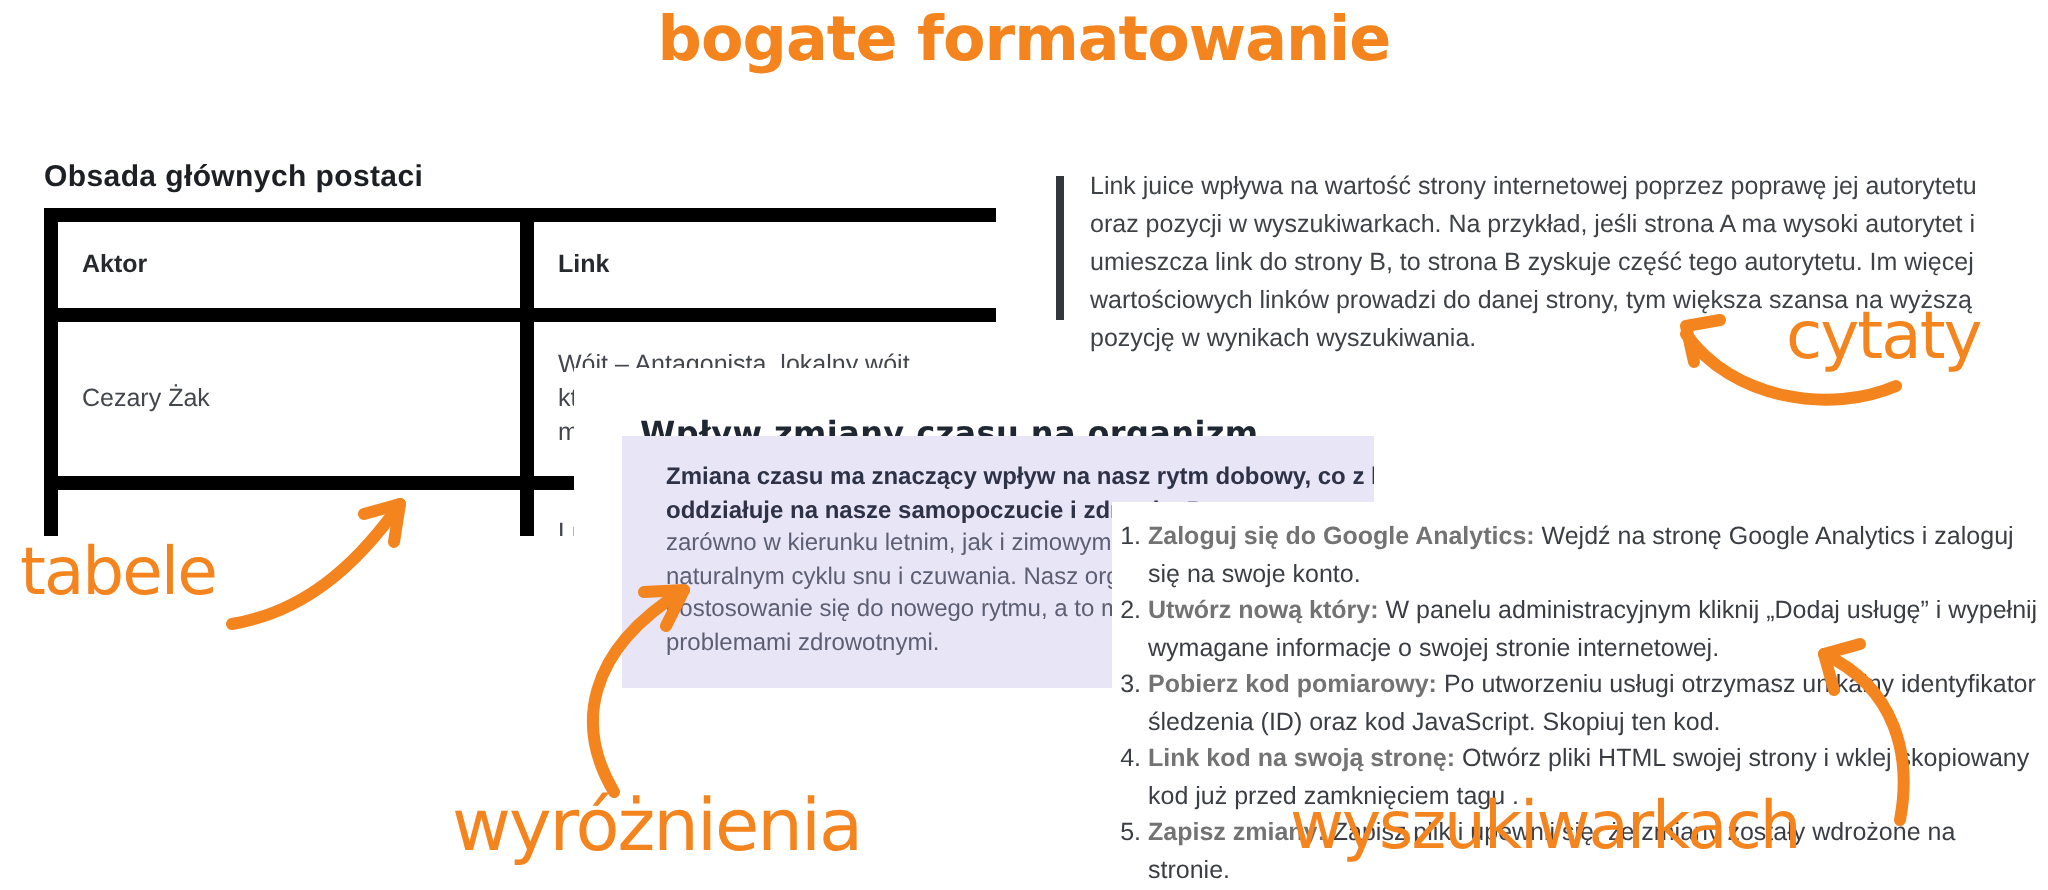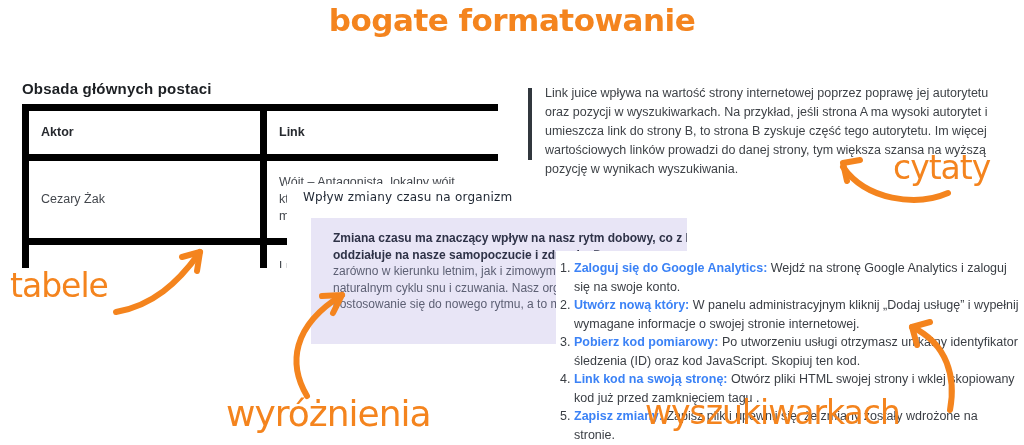--- a/index.html
+++ b/index.html
@@ -43,22 +43,22 @@
   }
   .quote-text{
     margin:0 0 0 17px;font-size:12.5px;line-height:19px;color:#3e4247;
   }
   
   .card{
     position:absolute;left:287px;top:184px;width:402px;height:176px;
     background:#ffffff;z-index:2;
   }
   .card-title{
-    margin:0;position:absolute;left:16px;top:6px;
-    font-size:12px;font-weight:400;color:#1f2733;letter-spacing:0.2px;
+    margin:17px;position:absolute;left:16px;top:6px;
+    font-size:16px;font-weight:700;color:#1f2733;letter-spacing:0.2px;
     font-family:"DejaVu Sans",sans-serif;
   }
   .hl-box{
     position:absolute;left:24px;top:34px;width:376px;height:126px;
     background:#e8e5f6;overflow:hidden;
   }
   .hl-text{
     padding:12px 0 0 22px;font-size:12px;line-height:16.5px;color:#5c5f73;
   }
   .hl-text .hl-line{white-space:nowrap;}
@@ -66,21 +66,21 @@
   
   .list-panel{
     position:absolute;left:556px;top:251px;width:464px;height:147px;
     background:#ffffff;z-index:3;
   }
   .list-panel ol{
     margin:8px 0 0 0;padding:0 0 0 18px;
     font-size:12.5px;line-height:18.5px;color:#3a3e44;
   }
   .list-panel li{margin:0;}
-  .list-panel b{color:#3b82f6;}
+  .list-panel b{color:#737373;}
   
   .o-label{
     position:absolute;margin:0;z-index:4;
     font-family:"DejaVu Sans",sans-serif;
     font-weight:400;color:#F4841E;letter-spacing:-1px;
   }
   .label-tabele{left:10px;top:266px;font-size:33px;}
   .label-cytaty{left:893px;top:148px;font-size:33px;}
   .label-wyroznienia{left:226px;top:393px;font-size:36px;}
   .label-wypunkotawanie{left:645px;top:393px;font-size:33px;}
@@ -141,20 +141,21 @@
 
   <div class="card">
     <h2 class="card-title">Wpływ zmiany czasu na organizm</h2>
     <div class="hl-box">
       <div class="hl-text">
         <div class="hl-line"><b>Zmiana czasu ma znaczący wpływ na nasz rytm dobowy, co z kolei</b><span></span></div>
         <div class="hl-line"><b>oddziałuje na nasze samopoczucie i zdrowie</b><span>. Przes</span></div>
         <div class="hl-line"><b></b><span>zarówno w kierunku letnim, jak i zimowym, może pro</span></div>
         <div class="hl-line"><b></b><span>naturalnym cyklu snu i czuwania. Nasz organizm po</span></div>
         <div class="hl-line"><b></b><span>dostosowanie się do nowego rytmu, a to może skut</span></div>
+        <div class="hl-line"><b></b><span>problemami zdrowotnymi.</span></div>
       </div>
     </div>
   </div>
 
   <div class="list-panel">
     <ol>
       <li><b>Zaloguj się do Google Analytics:</b><span> Wejdź na stronę Google Analytics i zaloguj się na swoje konto.</span></li>
       <li><b>Utwórz nową który:</b><span> W panelu administracyjnym kliknij „Dodaj usługę” i wypełnij wymagane informacje o swojej stronie internetowej.</span></li>
       <li><b>Pobierz kod pomiarowy:</b><span> Po utworzeniu usługi otrzymasz unikalny identyfikator śledzenia (ID) oraz kod JavaScript. Skopiuj ten kod.</span></li>
       <li><b>Link kod na swoją stronę:</b><span> Otwórz pliki HTML swojej strony i wklej skopiowany kod już przed zamknięciem tagu .</span></li>

